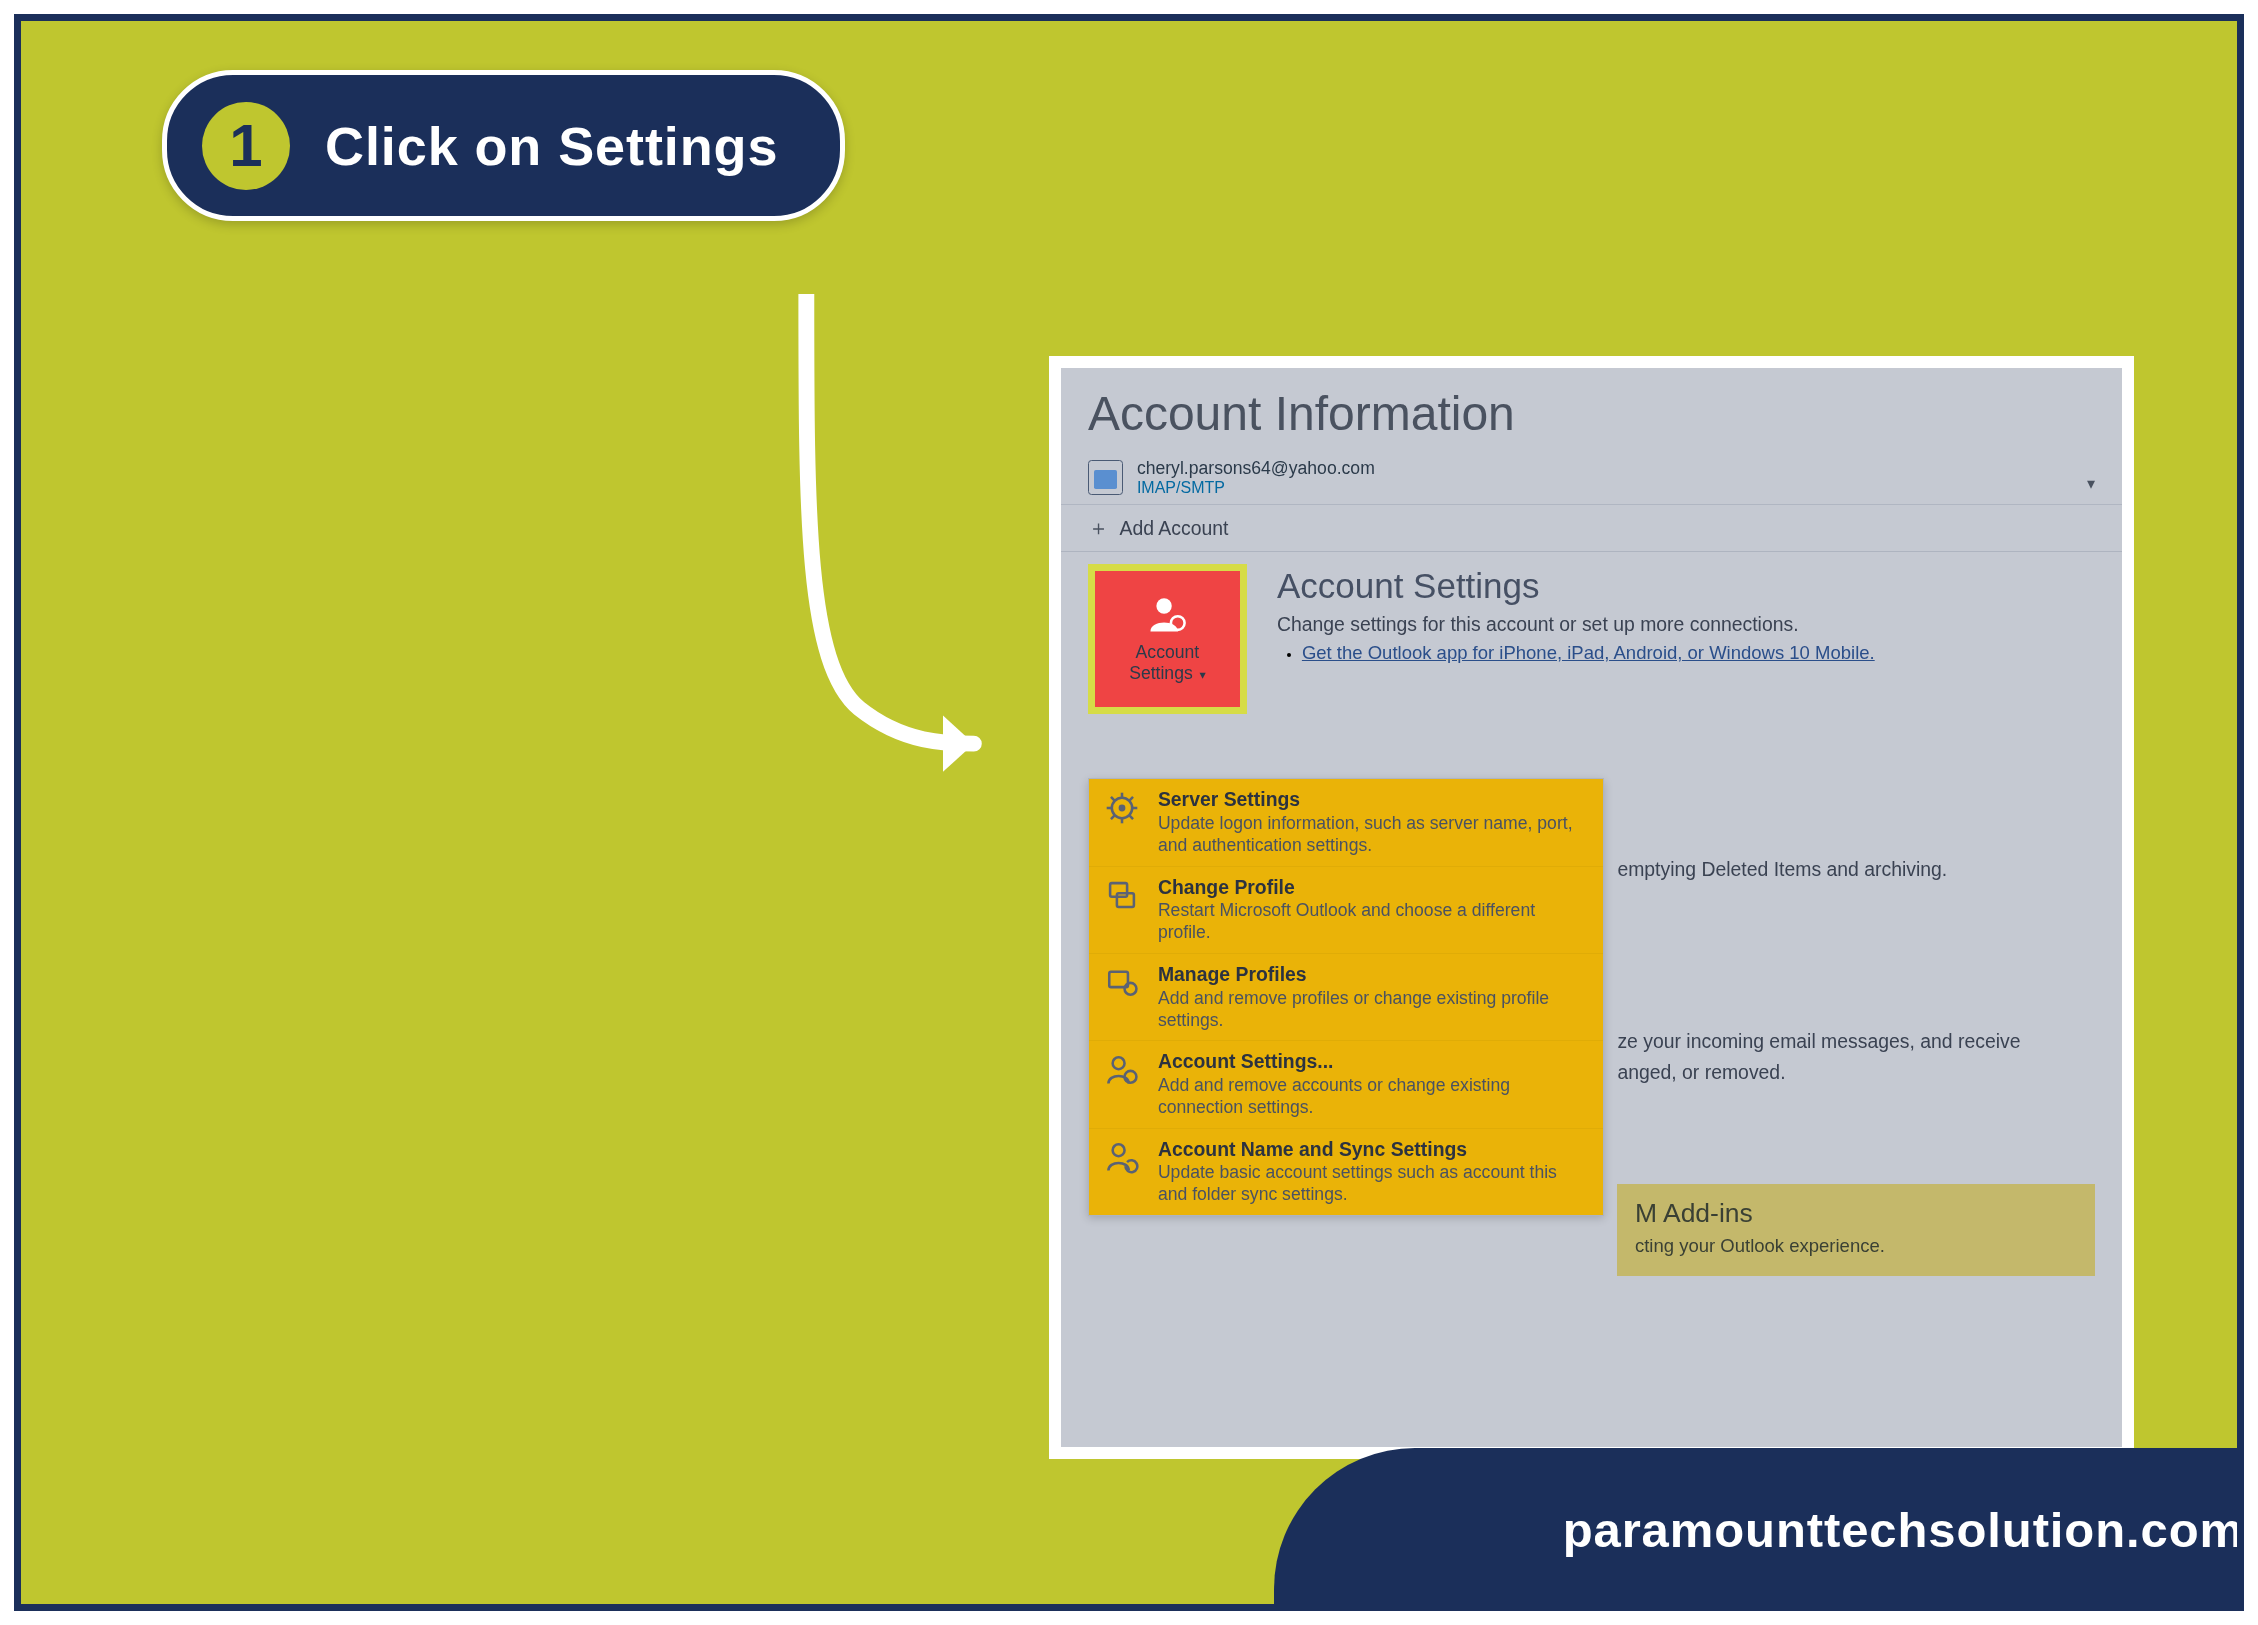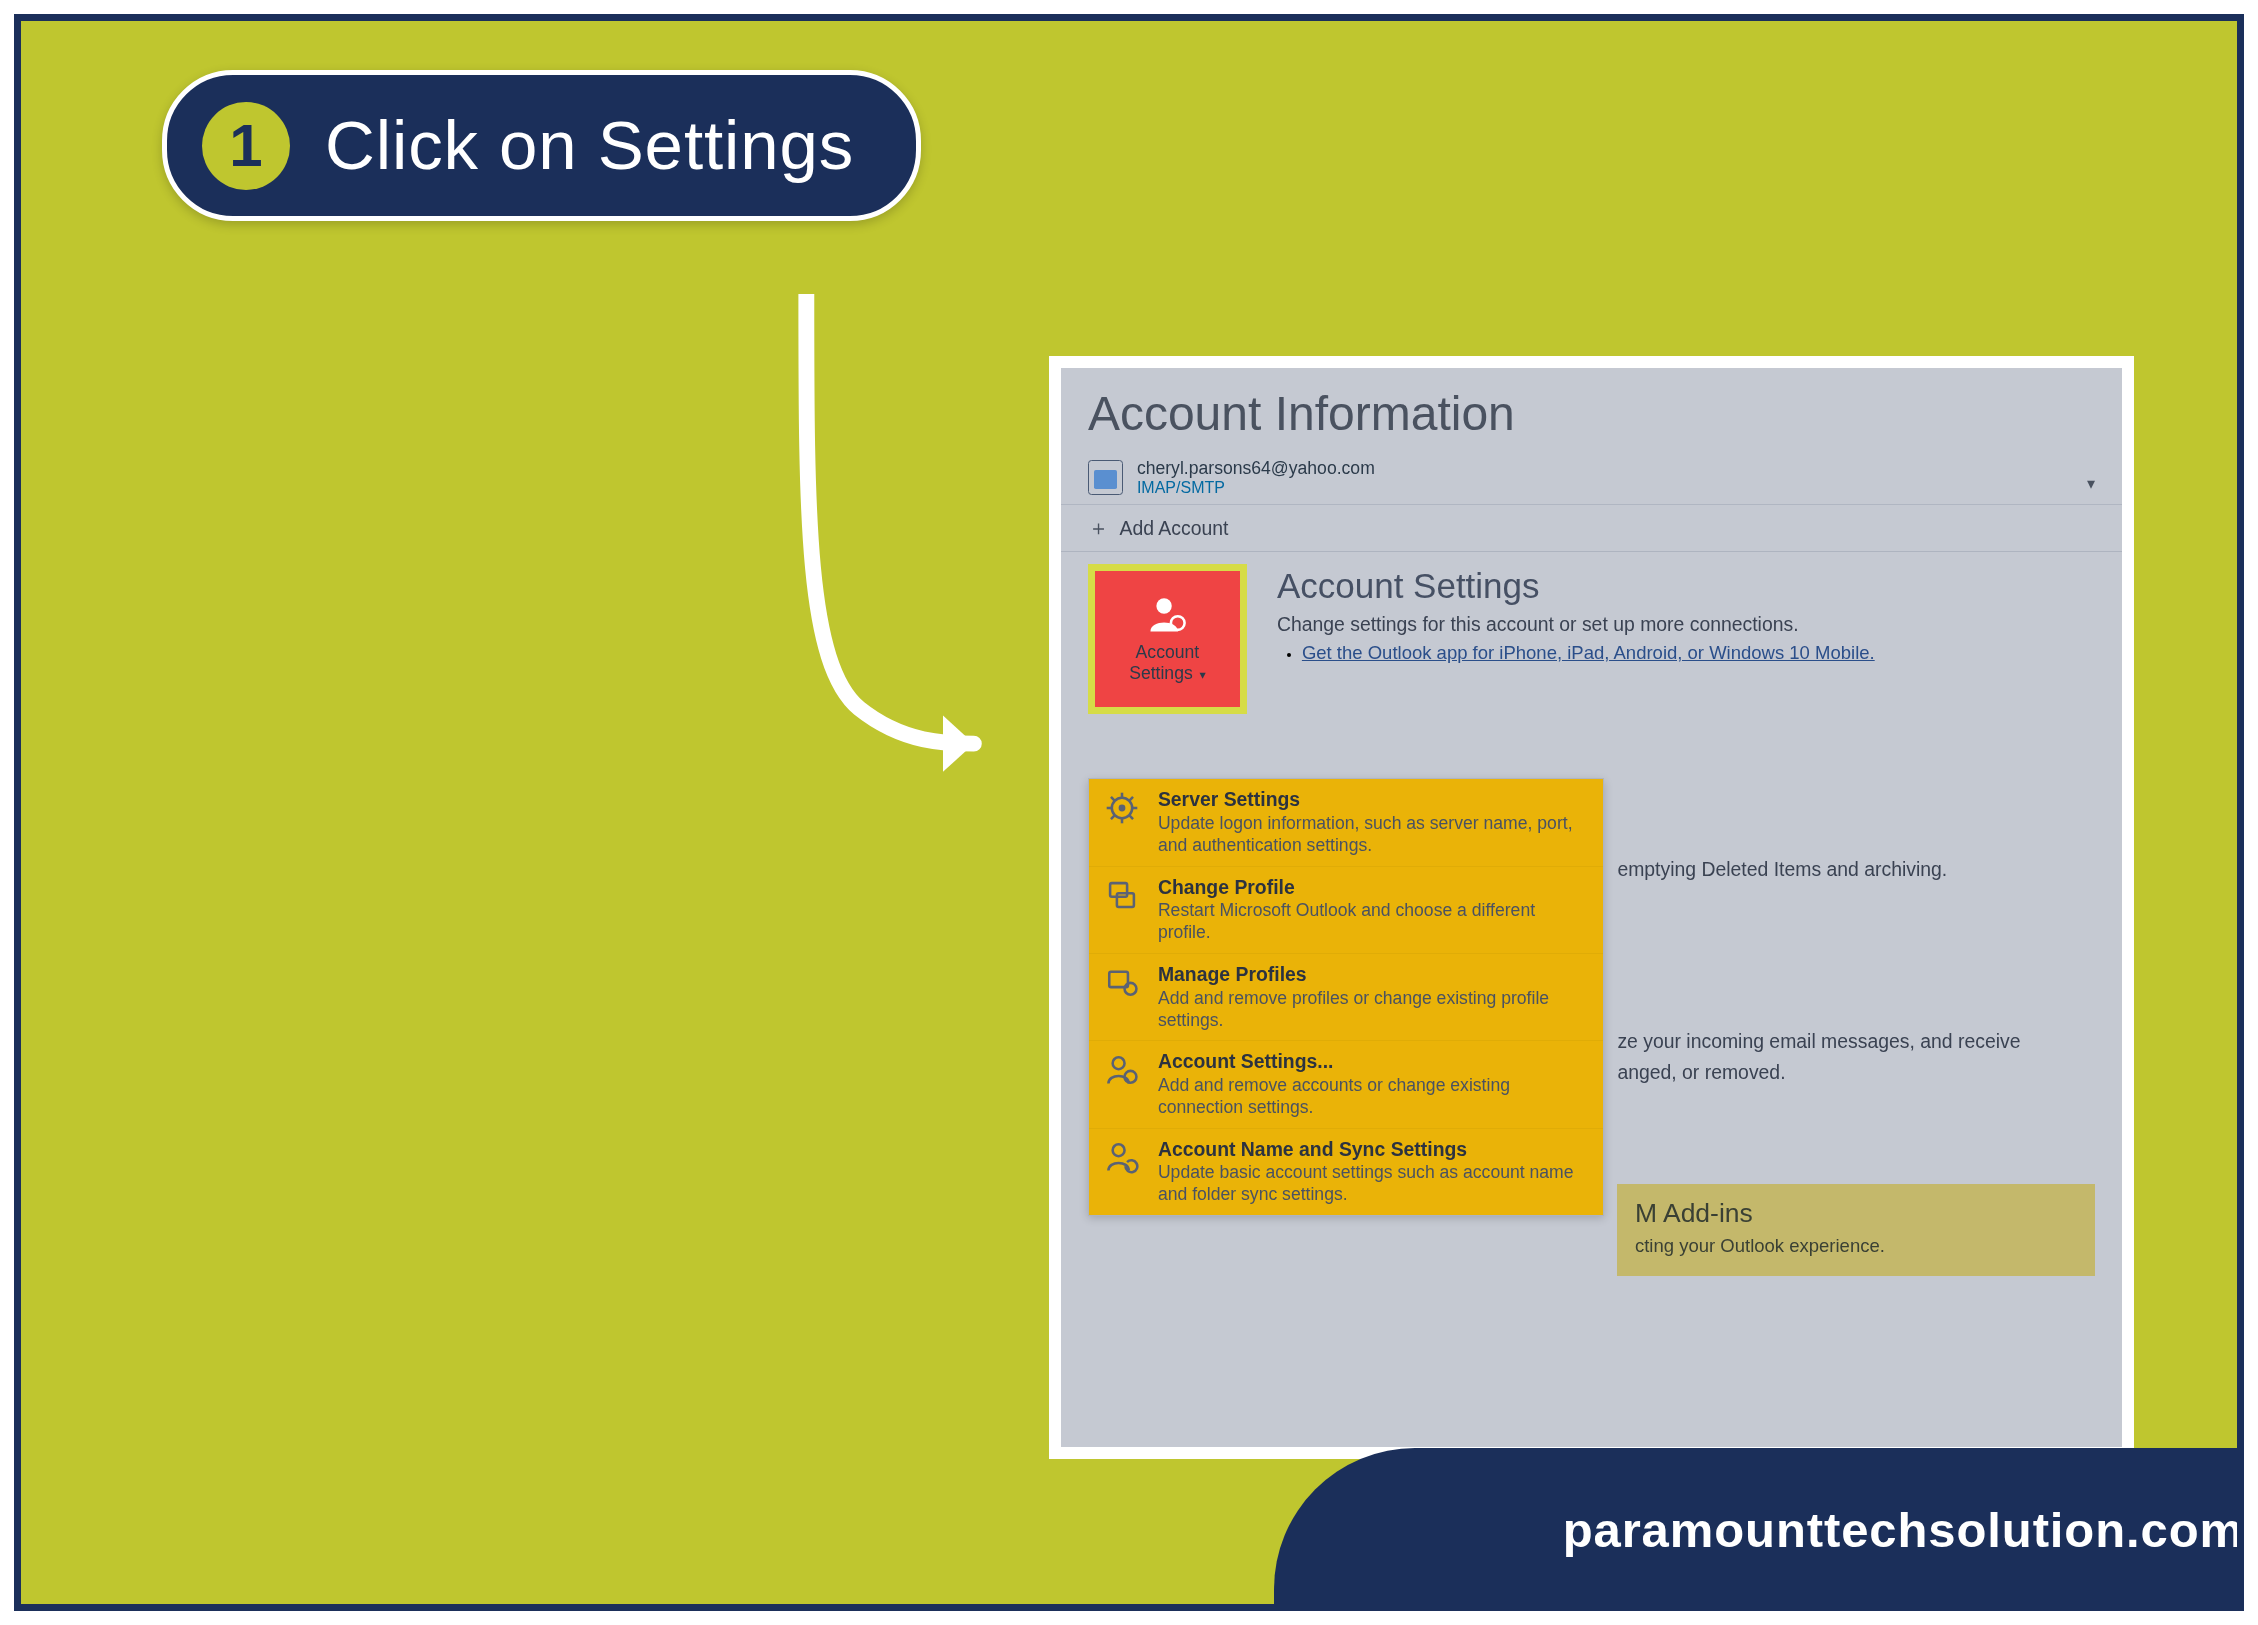--- a/index.html
+++ b/index.html
@@ -46,22 +46,22 @@
   background: #bfc62f;
   color: #1b2f5a;
   font-size: 60px;
   font-weight: 900;
   display: flex;
   align-items: center;
   justify-content: center;
 }
 .step-text {
   color: #fff;
-  font-size: 69px;
-  font-weight: 400;
+  font-size: 54px;
+  font-weight: 700;
   letter-spacing: 0.9px;
   text-align: right;
 }
 
 
 .arrow-svg {
   position: absolute;
   top: 273px;
   left: 750px;
   width: 247px;
@@ -323,21 +323,21 @@
           <div class="dd-item">
             <div class="dd-icon">
               <svg viewBox="0 0 40 40">
                   <circle cx="16" cy="12" r="7" fill="none" stroke="#5a6274" stroke-width="3"></circle>
                   <path d="M4 36 C4 24 28 24 28 36" fill="none" stroke="#5a6274" stroke-width="3"></path>
                   <path d="M26 26 a7 7 0 1 1 -2 5" fill="none" stroke="#5a6274" stroke-width="3"></path>
                 </svg>
             </div>
             <div class="dd-text">
               <h4>Account Name and Sync Settings</h4>
-              <p>Update basic account settings such as account name and folder sync settings.</p>
+              <p>Update basic account settings such as account this and folder sync settings.</p>
             </div>
           </div>
         </div>
 
       </div>
     </div>
 
     <div class="footer-badge">
       <span>paramounttechsolution.com</span>
     </div>

